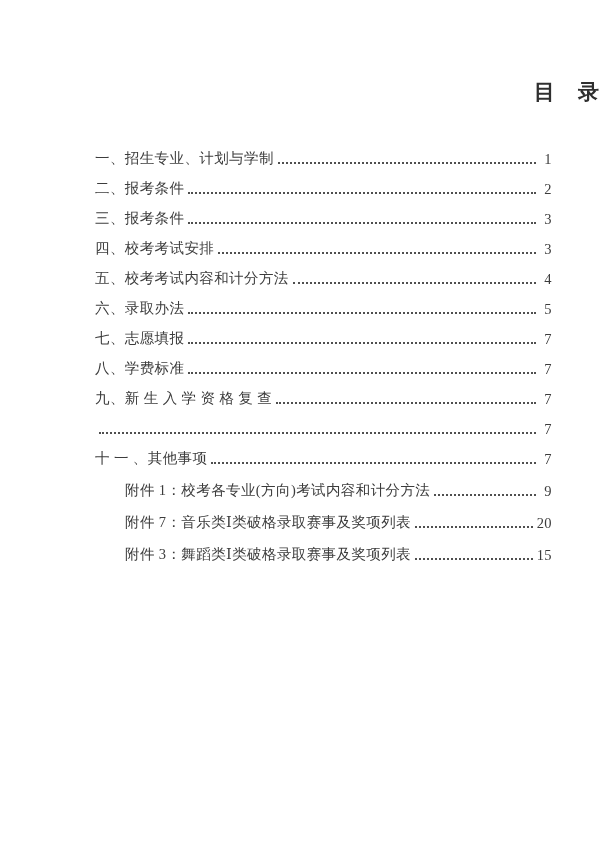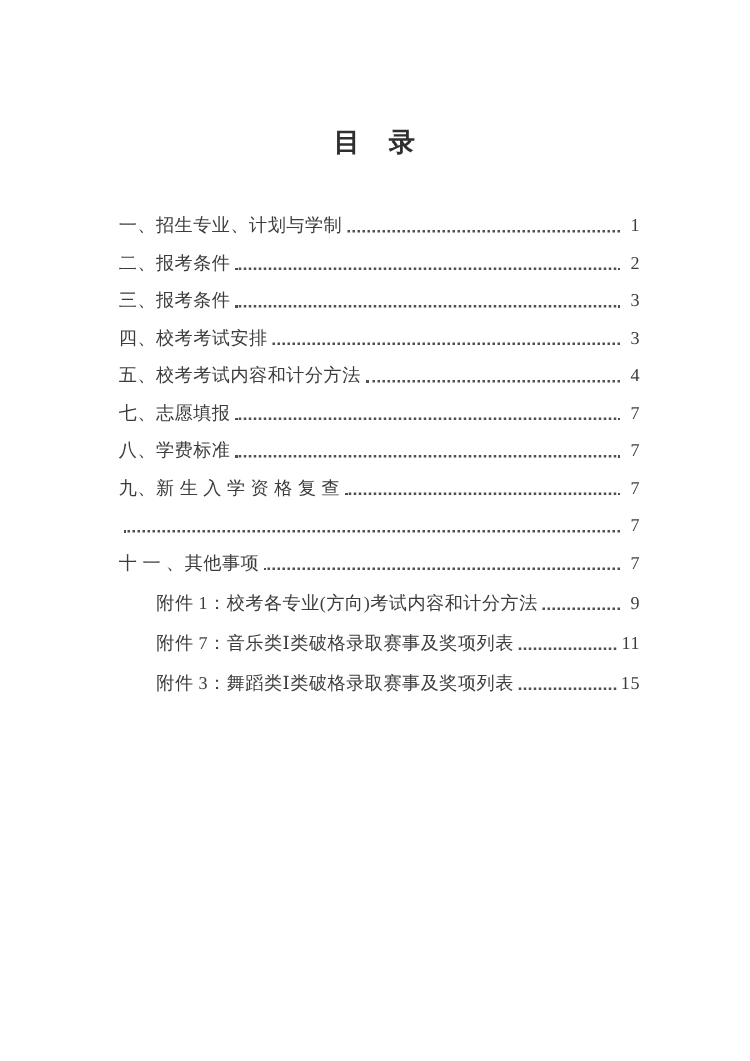--- a/index.html
+++ b/index.html
@@ -10,31 +10,31 @@
   .page {
     position: relative;
     width: 600px;
     height: 849px;
     background: #ffffff;
     overflow: hidden;
     font-family: "Liberation Serif", "DejaVu Serif", serif;
     color: #3c3c3c;
   }
   .doc-title {
-    padding-top: 98px;
+    padding-top: 76px;
     height: 32px;
     line-height: 32px;
-    text-align: center;
+    text-align: right;
     font-size: 21px;
     font-weight: bold;
     letter-spacing: 1px;
     color: #2f2f2f;
   }
   .toc {
-    margin: 30px 88px 0 95px;
+    margin: 30px 48px 0 95px;
   }
   .toc-row {
     display: flex;
     align-items: flex-end;
     height: 30px;
     font-size: 14.5px;
     letter-spacing: 0.4px;
     color: #3c3c3c;
   }
   .attachments .toc-row {
@@ -88,20 +88,25 @@
       <span class="toc-dots"></span>
       <span class="toc-page">3</span>
     </div>
 
     <div class="toc-row">
       <span class="toc-label">五、校考考试内容和计分方法</span>
       <span class="toc-dots"></span>
       <span class="toc-page">4</span>
     </div>
 
+    <div class="toc-row">
+      <span class="toc-label">六、录取办法</span>
+      <span class="toc-dots"></span>
+      <span class="toc-page">5</span>
+    </div>
 
     <div class="toc-row">
       <span class="toc-label">七、志愿填报</span>
       <span class="toc-dots"></span>
       <span class="toc-page">7</span>
     </div>
 
     <div class="toc-row">
       <span class="toc-label">八、学费标准</span>
       <span class="toc-dots"></span>
@@ -128,21 +133,21 @@
     <div id="attachments" class="attachments">
     <div class="toc-row">
       <span class="toc-label">附件 1：校考各专业(方向)考试内容和计分方法</span>
       <span class="toc-dots"></span>
       <span class="toc-page">9</span>
     </div>
 
     <div class="toc-row">
       <span class="toc-label">附件 7：音乐类Ⅰ类破格录取赛事及奖项列表</span>
       <span class="toc-dots"></span>
-      <span class="toc-page">11</span>
+      <span class="toc-page">20</span>
     </div>
 
     <div class="toc-row">
       <span class="toc-label">附件 3：舞蹈类Ⅰ类破格录取赛事及奖项列表</span>
       <span class="toc-dots"></span>
       <span class="toc-page">15</span>
     </div>
   </div>
   </div>
 

